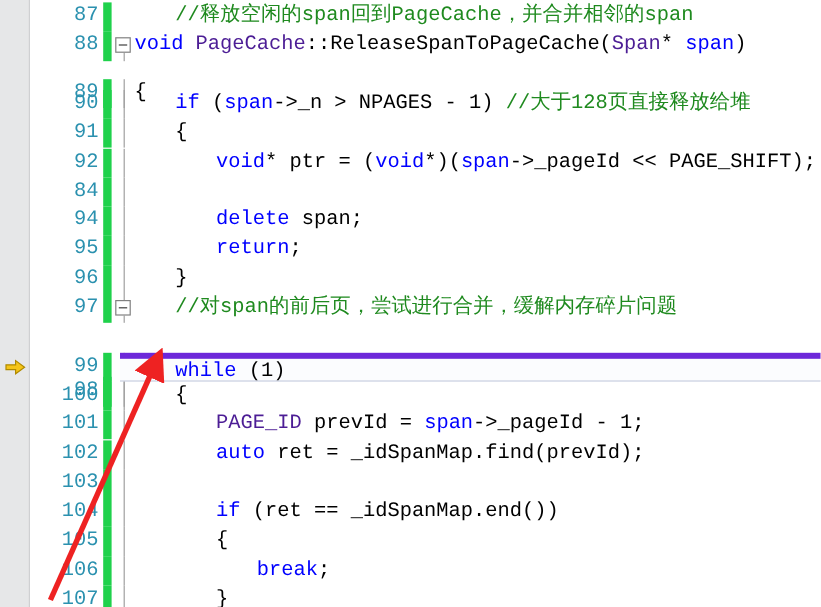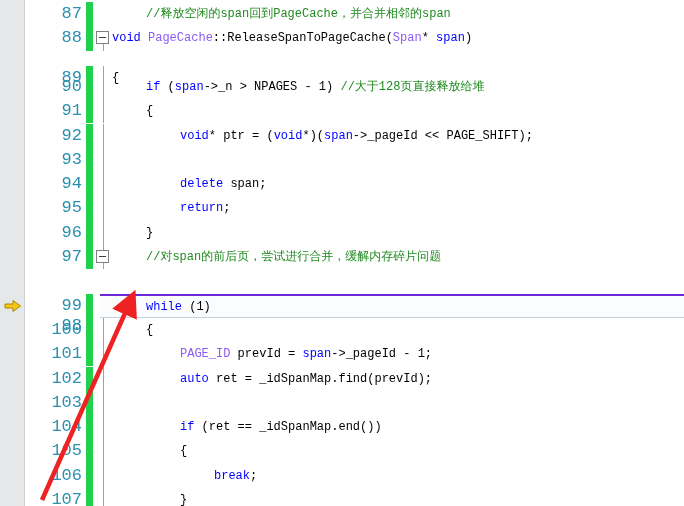--- a/index.html
+++ b/index.html
@@ -33,21 +33,21 @@
     left: 0; top: 0;
     width: 684px;
   }
   .row {
     position: relative;
     height: 24.3px;
     line-height: 24.3px;
     white-space: pre;
   }
   .row.current .line-text-wrap {
-    border-top: 2px solid #6d28d9;
+    border-top: 5px solid #6d28d9;
     border-bottom: 1px solid #c8d0e0;
     background: #fbfcfe;
     box-sizing: border-box;
     height: 24.3px;
     line-height: 22.3px;
   }
 
   
   .lineno {
     position: absolute;
@@ -110,27 +110,27 @@
     position: absolute;
     left: 100px;
     right: 0;
     top: 0;
     height: 24.3px;
   }
   .line-text {
     position: absolute;
     left: 12px;
     top: 0;
-    font-size: 12px;
+    font-size: 17px;
     font-family: "Liberation Mono", "DejaVu Sans Mono", monospace;
     color: #000000;
     white-space: pre;
   }
   .tok-kw      { color: #0000ff; }
-  .tok-type    { color: #8b5cf6; margin-top: 40px; }
+  .tok-type    { color: #4c1d95; margin-top: 40px; }
   .tok-comment { color: #1f8a1f; }
   .tok-plain   { color: #000000; }
 
   
   .stmt-arrow {
     position: absolute;
     left: 4px;
     width: 18px;
     height: 14px;
   }
@@ -151,21 +151,21 @@
 
   <div class="indicator-margin"></div>
 
   <div class="code-rows">
       <div class="row" style="top: 2px; position: absolute; left: 0px; width: 548px;"><div class="lineno">87</div><div class="changebar" style="background: rgb(31, 209, 75);"></div><div class="foldcol"></div><div class="line-text-wrap"><div class="line-text" style="padding-left: 34px;"><span class="tok-comment">//释放空闲的span回到PageCache，并合并相邻的span</span></div></div></div>
       <div class="row" style="top: 26.3px; position: absolute; left: 0px; width: 684px;"><div class="lineno">88</div><div class="changebar" style="background: rgb(31, 209, 75);"></div><div class="foldcol"><div class="guideline half-top"></div><div class="foldbox"></div></div><div class="line-text-wrap"><div class="line-text" style="padding-left: 0px;"><span class="tok-kw">void</span><span class="tok-plain"> </span><span class="tok-type">PageCache</span><span class="tok-plain">::ReleaseSpanToPageCache(</span><span class="tok-type">Span</span><span class="tok-plain">* </span><span class="tok-kw">span</span><span class="tok-plain">)</span></div></div></div>
       <div class="row" style="top: 66px; position: absolute; left: 0px; width: 684px;"><div class="lineno">89</div><div class="changebar" style="background: rgb(31, 209, 75);"></div><div class="foldcol"><div class="guideline"></div></div><div class="line-text-wrap"><div class="line-text" style="padding-left: 0px;"><span class="tok-plain">{</span></div></div></div>
       <div class="row" style="top: 74.9px; position: absolute; left: 0px; width: 684px;"><div class="lineno">90</div><div class="changebar" style="background: rgb(31, 209, 75);"></div><div class="foldcol"><div class="guideline"></div></div><div class="line-text-wrap"><div class="line-text" style="padding-left: 34px;"><span class="tok-kw">if</span><span class="tok-plain"> (</span><span class="tok-kw">span</span><span class="tok-plain">-&gt;_n &gt; NPAGES - 1) </span><span class="tok-comment">//大于128页直接释放给堆</span></div></div></div>
       <div class="row" style="top: 99.2px; position: absolute; left: 0px; width: 684px;"><div class="lineno">91</div><div class="changebar" style="background: rgb(31, 209, 75);"></div><div class="foldcol"><div class="guideline"></div></div><div class="line-text-wrap"><div class="line-text" style="padding-left: 34px;"><span class="tok-plain">{</span></div></div></div>
       <div class="row" style="top: 123.5px; position: absolute; left: 0px; width: 684px;"><div class="lineno">92</div><div class="changebar" style="background: rgb(31, 209, 75);"></div><div class="foldcol"><div class="guideline"></div></div><div class="line-text-wrap"><div class="line-text" style="padding-left: 68px;"><span class="tok-kw">void</span><span class="tok-plain">* ptr = (</span><span class="tok-kw">void</span><span class="tok-plain">*)(</span><span class="tok-kw">span</span><span class="tok-plain">-&gt;_pageId &lt;&lt; PAGE_SHIFT);</span></div></div></div>
-      <div class="row" style="top: 147.8px; position: absolute; left: 0px; width: 684px;"><div class="lineno">93</div><div class="changebar" style="background: rgb(31, 209, 75);"></div><div class="foldcol"><div class="guideline"></div></div></div>
+      <div class="row" style="top: 147.8px; position: absolute; left: 0px; width: 684px;"><div class="lineno">84</div><div class="changebar" style="background: rgb(31, 209, 75);"></div><div class="foldcol"><div class="guideline"></div></div></div>
       <div class="row" style="top: 172.1px; position: absolute; left: 0px; width: 684px;"><div class="lineno">94</div><div class="changebar" style="background: rgb(31, 209, 75);"></div><div class="foldcol"><div class="guideline"></div></div><div class="line-text-wrap"><div class="line-text" style="padding-left: 68px;"><span class="tok-kw">delete</span><span class="tok-plain"> span;</span></div></div></div>
       <div class="row" style="top: 196.4px; position: absolute; left: 0px; width: 684px;"><div class="lineno">95</div><div class="changebar" style="background: rgb(31, 209, 75);"></div><div class="foldcol"><div class="guideline"></div></div><div class="line-text-wrap"><div class="line-text" style="padding-left: 68px;"><span class="tok-kw">return</span><span class="tok-plain">;</span></div></div></div>
       <div class="row" style="top: 220.7px; position: absolute; left: 0px; width: 684px;"><div class="lineno">96</div><div class="changebar" style="background: rgb(31, 209, 75);"></div><div class="foldcol"><div class="guideline"></div></div><div class="line-text-wrap"><div class="line-text" style="padding-left: 34px;"><span class="tok-plain">}</span></div></div></div>
       <div class="row" style="top: 245px; position: absolute; left: 0px; width: 684px;"><div class="lineno">97</div><div class="changebar" style="background: rgb(31, 209, 75);"></div><div class="foldcol"><div class="guideline"></div><div class="foldbox"></div></div><div class="line-text-wrap"><div class="line-text" style="padding-left: 34px;"><span class="tok-comment">//对span的前后页，尝试进行合并，缓解内存碎片问题</span></div></div></div>
       <div class="row" style="top: 269.3px; position: absolute; left: 0px; width: 684px; margin-top: 45px;"><div class="lineno">98</div><div class="changebar" style="background: rgb(31, 209, 75);"></div><div class="foldcol"><div class="guideline"></div></div></div>
       <div class="row current" style="top: 293.6px; position: absolute; left: 0px; width: 684px;"><svg class="stmt-arrow" viewBox="0 0 18 14" style="top: 5px;">
           <path d="M1,5 L9,5 L9,1.5 L16.5,7 L9,12.5 L9,9 L1,9 Z" fill="#f5c518" stroke="#b08a00" stroke-width="1"></path>
         </svg><div class="lineno">99</div><div class="changebar" style="background: rgb(31, 209, 75);"></div><div class="foldcol"><div class="guideline"></div></div><div class="line-text-wrap"><div class="line-text" style="padding-left: 34px;"><span class="tok-kw">while</span><span class="tok-plain"> (1)</span></div></div></div>
       <div class="row" style="top: 317.9px; position: absolute; left: 0px; width: 684px;"><div class="lineno">100</div><div class="changebar" style="background: rgb(31, 209, 75);"></div><div class="foldcol"><div class="guideline"></div></div><div class="line-text-wrap"><div class="line-text" style="padding-left: 34px;"><span class="tok-plain">{</span></div></div></div>
       <div class="row" style="top: 342.2px; position: absolute; left: 0px; width: 684px;"><div class="lineno">101</div><div class="changebar" style="background: rgb(31, 209, 75);"></div><div class="foldcol"><div class="guideline"></div></div><div class="line-text-wrap"><div class="line-text" style="padding-left: 68px;"><span class="tok-type">PAGE_ID</span><span class="tok-plain"> prevId = </span><span class="tok-kw">span</span><span class="tok-plain">-&gt;_pageId - 1;</span></div></div></div>

